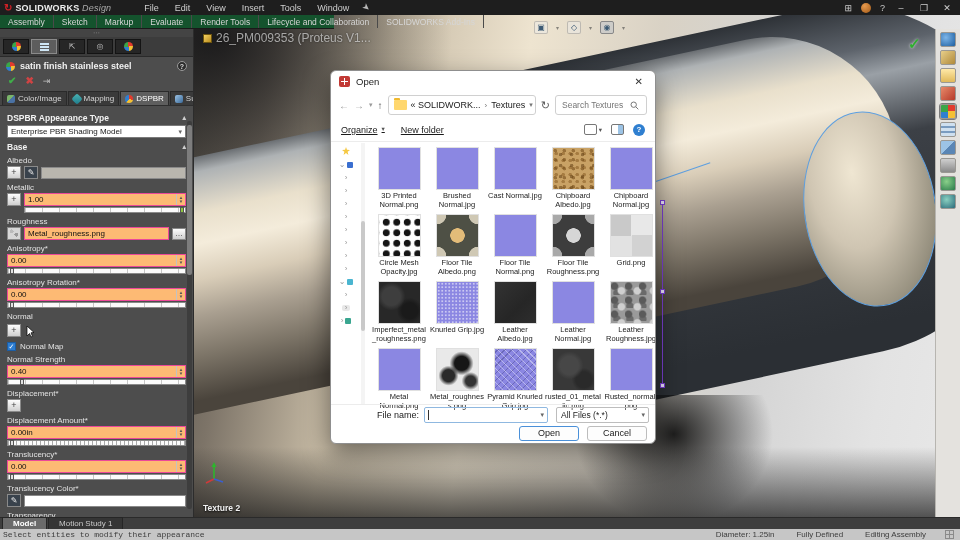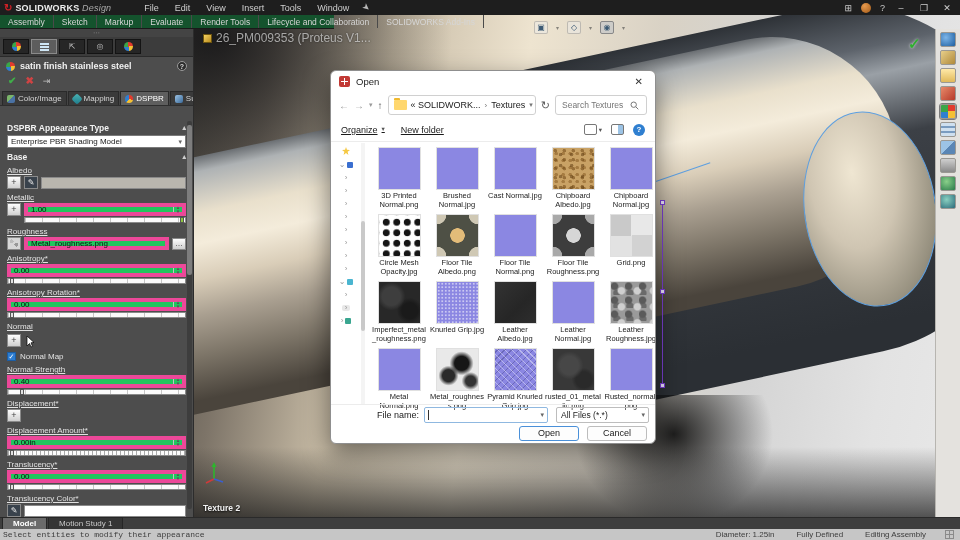--- a/index.html
+++ b/index.html
@@ -85,37 +85,37 @@
     color:#ddd;font-size:7px;line-height:9px;text-align:center;font-weight:bold;}
   .lp-actions{display:flex;gap:9px;padding:2px 8px 5px;font-size:10px;align-items:center;}
   .ok-ico{color:#3fae49;font-weight:bold;}
   .x-ico{color:#d04343;font-weight:bold;}
   .pin2-ico{color:#bbb;font-size:9px;}
   .mode-tabs{display:flex;gap:1px;padding:0 2px;border-bottom:1px solid #2e2e2e;background:#454545;}
   .mode-tab{display:flex;align-items:center;gap:3px;padding:2px 4px;background:#3a3a3a;border:1px solid #2a2a2a;
     border-bottom:none;color:#d5d5d5;font-size:8px;white-space:nowrap;}
   .mode-tab.active{background:#5e5e5e;color:#fff;}
   .mt-ico{width:8px;height:8px;border-radius:2px;}
-  .lp-body{padding:13px 7px 0 7px;position:relative;}
+  .lp-body{padding:3px 7px 0 7px;position:relative;}
   .sec-hdr{display:flex;align-items:center;color:#f2f2f2;font-weight:bold;font-size:8.5px;margin:4px 0 2px;}
   .sec-hdr .car{margin-left:auto;color:#cfcfcf;font-size:7px;}
   .ddl{position:relative;background:#fff;border:1px solid #7a7a7a;height:13px;font-size:8px;color:#222;
     display:flex;align-items:center;padding:0 12px 0 3px;}
   .ddl .car{position:absolute;right:3px;color:#666;font-size:7px;}
-  .flabel{font-size:8px;color:#e2e2e2;margin:4px 0 1px;text-decoration:underline;}
+  .flabel{font-size:8px;color:#e2e2e2;margin:4px 0 1px;}
   .inrow{display:flex;gap:3px;align-items:center;}
   .pbtn{width:14px;height:13px;background:linear-gradient(#fdfdfd,#cfcfcf);border:1px solid #8a8a8a;
     color:#444;font-size:9px;line-height:11px;text-align:center;flex:none;}
   .brushbtn{width:14px;height:13px;background:#39424c;border:1px solid #8a8a8a;color:#e8e8e8;
     font-size:8px;line-height:12px;text-align:center;flex:none;}
   .texbtn{width:14px;height:13px;border:1px solid #8a8a8a;flex:none;
     background:radial-gradient(circle at 30% 30%,#bbb 0 2px,transparent 2px),radial-gradient(circle at 70% 60%,#999 0 2px,transparent 2px),#d7d7d7;}
   .swatch{flex:1;height:12px;background:#b9b6ae;border:1px solid #8a8a8a;}
   .swatch.white{background:#fff;}
-  .valbox{flex:1;position:relative;background:#22c55e;border:4px solid #ec4899;height:13px;font-size:8px;
+  .valbox{flex:1;position:relative;background:#fdba74;border:1px solid #ec4899;height:13px;font-size:8px;
     color:#111;padding:0 12px 0 3px;display:flex;align-items:center;}
   .valbox.plain{padding-right:3px;}
   .spin{position:absolute;right:0;top:0;bottom:0;width:9px;border-left:1px solid #c2c2c2;display:flex;
     flex-direction:column;align-items:center;justify-content:center;font-size:4.5px;color:#555;line-height:4px;}
   .dotsbtn{width:14px;height:12px;background:linear-gradient(#fdfdfd,#cfcfcf);border:1px solid #8a8a8a;
     font-size:8px;line-height:9px;text-align:center;flex:none;color:#333;}
   .slider{position:relative;height:6px;background:#fbfbfb;border:1px solid #8a8a8a;margin-top:1px;
     background-image:repeating-linear-gradient(90deg,#c6c6c6 0 1px,transparent 1px 17px);}
   .slider.dense{background-image:repeating-linear-gradient(90deg,#aaa 0 1px,transparent 1px 4px);}
   .sthumb{position:absolute;top:-1px;width:4px;height:6px;background:#e2e2e2;border:1px solid #555;}

